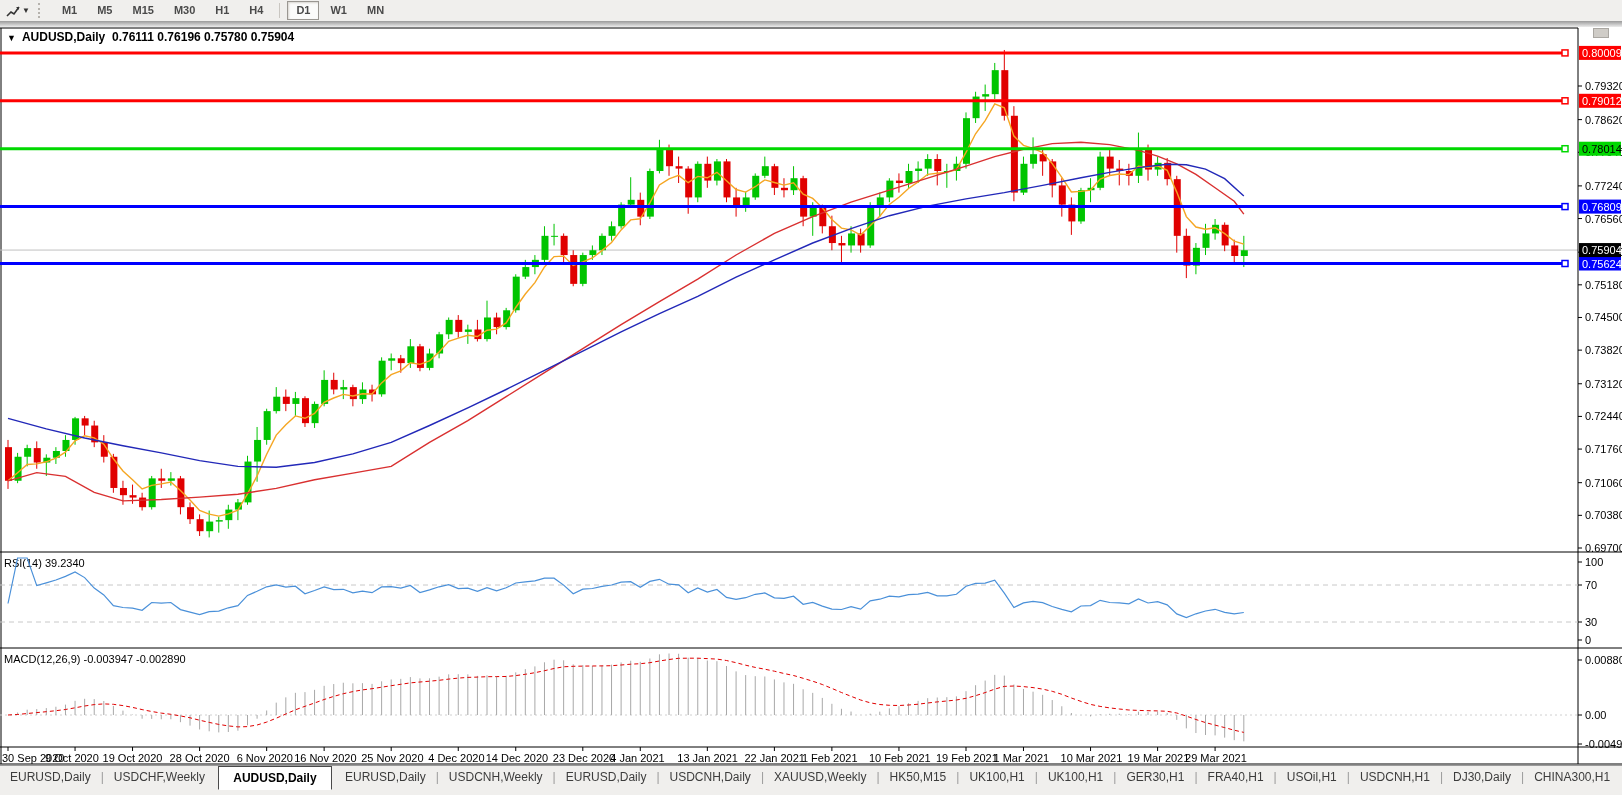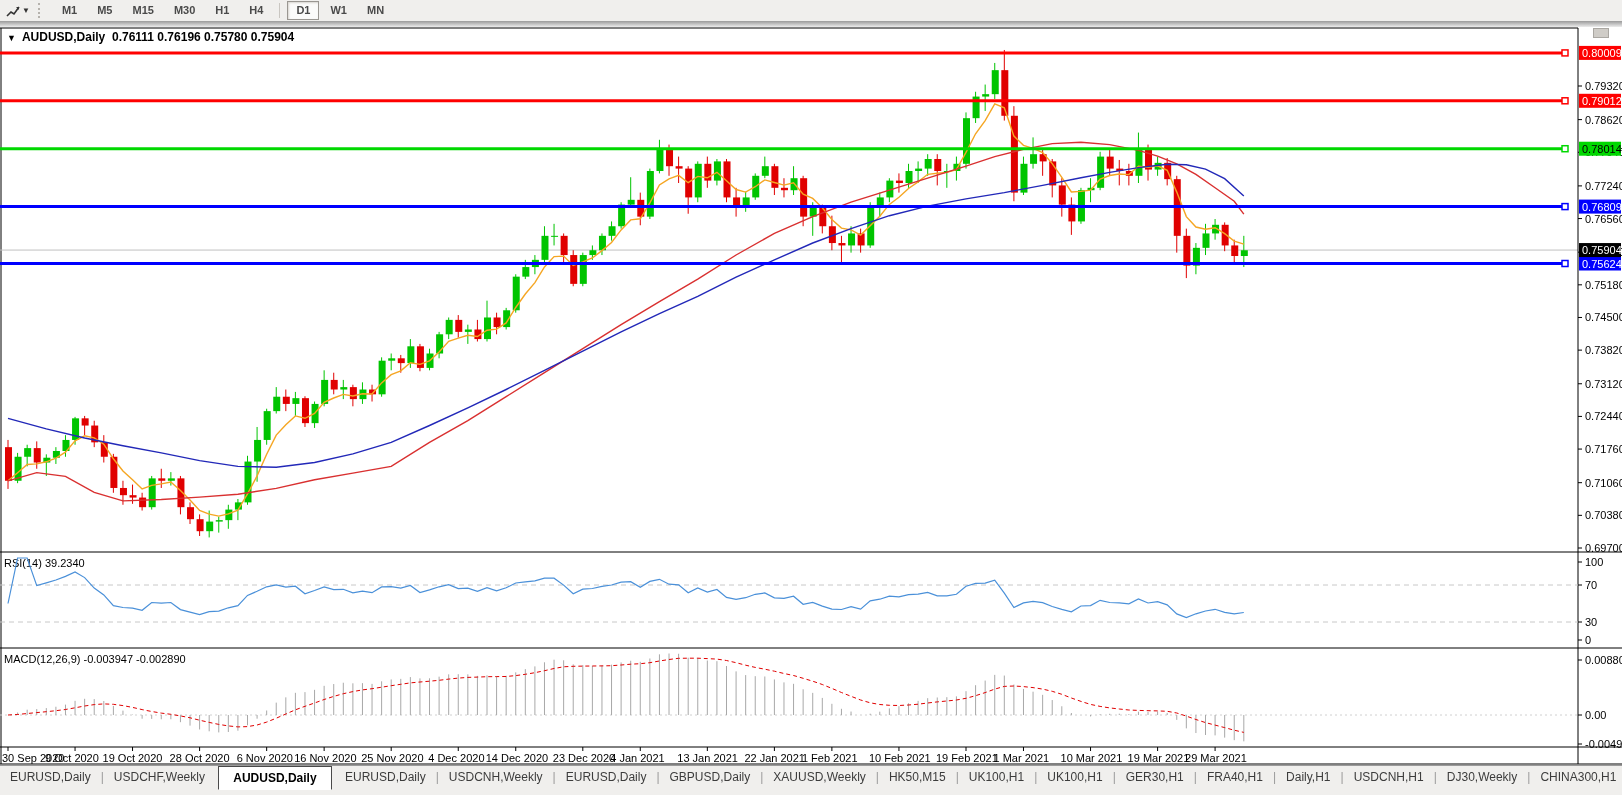--- a/index.html
+++ b/index.html
@@ -644,35 +644,35 @@
     <span class="tab">USDCHF,Weekly</span>
     <span class="tab-sep">&nbsp;</span>
     <span class="tab active">AUDUSD,Daily</span>
     <span class="tab-sep">&nbsp;</span>
     <span class="tab">EURUSD,Daily</span>
     <span class="tab-sep">|</span>
     <span class="tab">USDCNH,Weekly</span>
     <span class="tab-sep">|</span>
     <span class="tab">EURUSD,Daily</span>
     <span class="tab-sep">|</span>
-    <span class="tab">GBPUSD,Daily</span>
+    <span class="tab">USDCNH,Daily</span>
     <span class="tab-sep">|</span>
     <span class="tab">XAUUSD,Weekly</span>
     <span class="tab-sep">|</span>
     <span class="tab">HK50,M15</span>
     <span class="tab-sep">|</span>
     <span class="tab">UK100,H1</span>
     <span class="tab-sep">|</span>
     <span class="tab">UK100,H1</span>
     <span class="tab-sep">|</span>
     <span class="tab">GER30,H1</span>
     <span class="tab-sep">|</span>
     <span class="tab">FRA40,H1</span>
     <span class="tab-sep">|</span>
-    <span class="tab">Daily,H1</span>
+    <span class="tab">USOil,H1</span>
     <span class="tab-sep">|</span>
     <span class="tab">USDCNH,H1</span>
     <span class="tab-sep">|</span>
-    <span class="tab">DJ30,Weekly</span>
+    <span class="tab">DJ30,Daily</span>
     <span class="tab-sep">|</span>
     <span class="tab">CHINA300,H1</span>
     <span class="tab-arrows"><span>◂</span><span class="tab-sep">|</span><span>▸</span></span>
   </div>
 
 </body></html>

